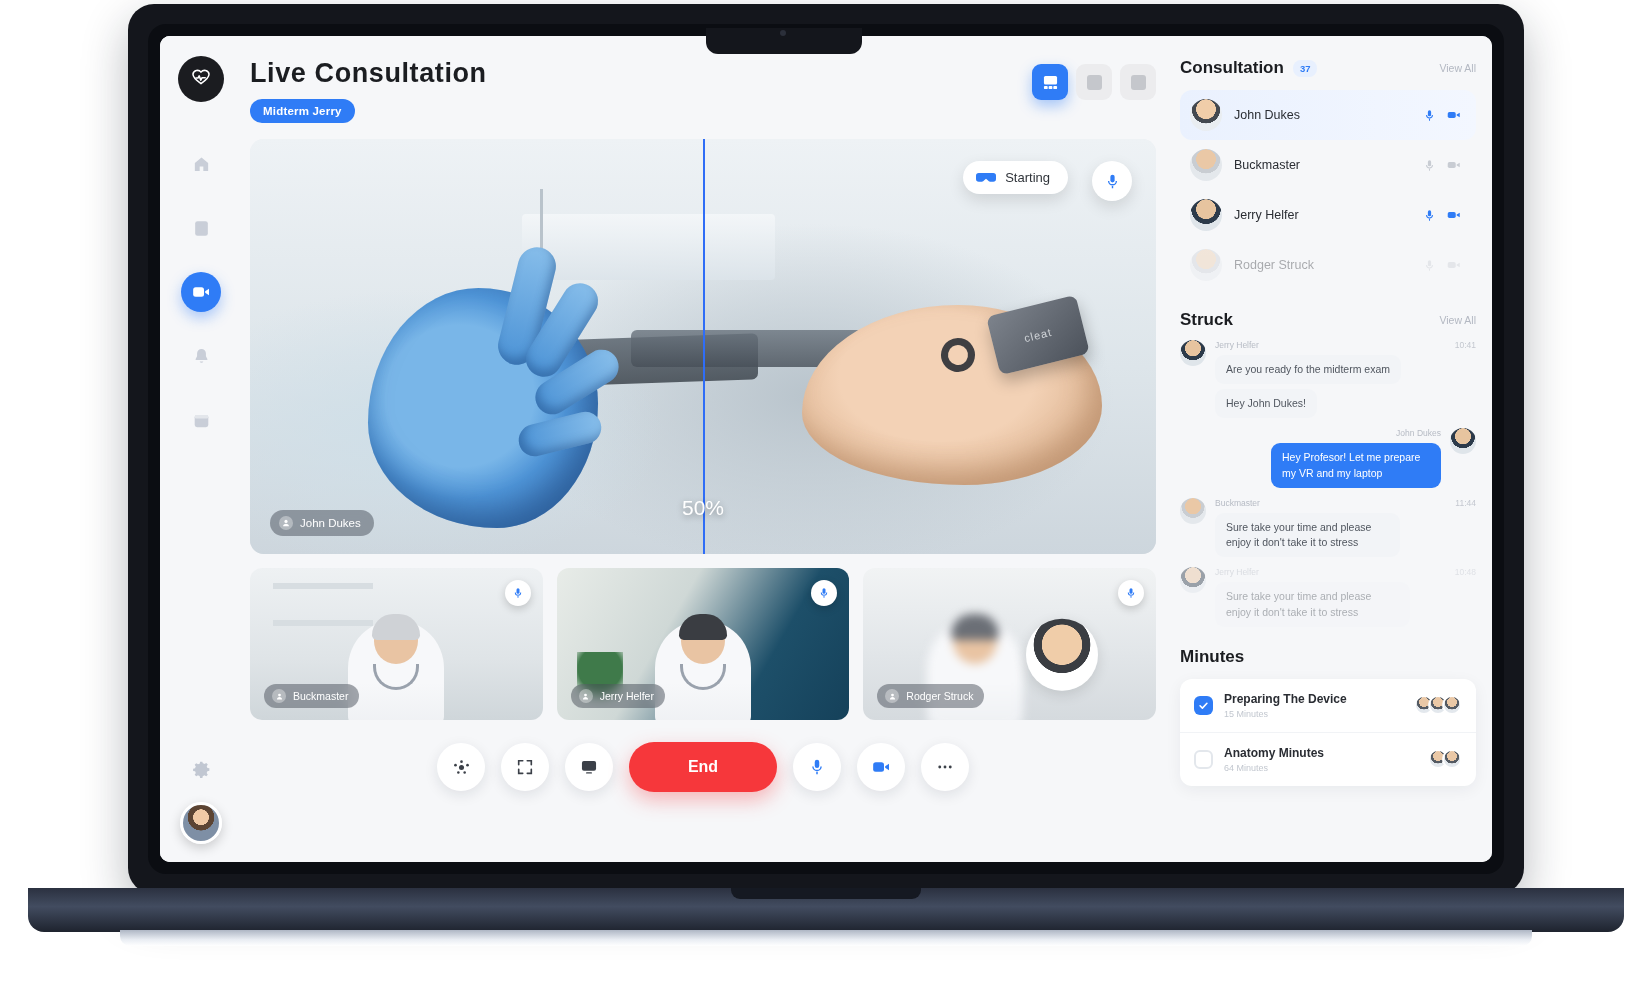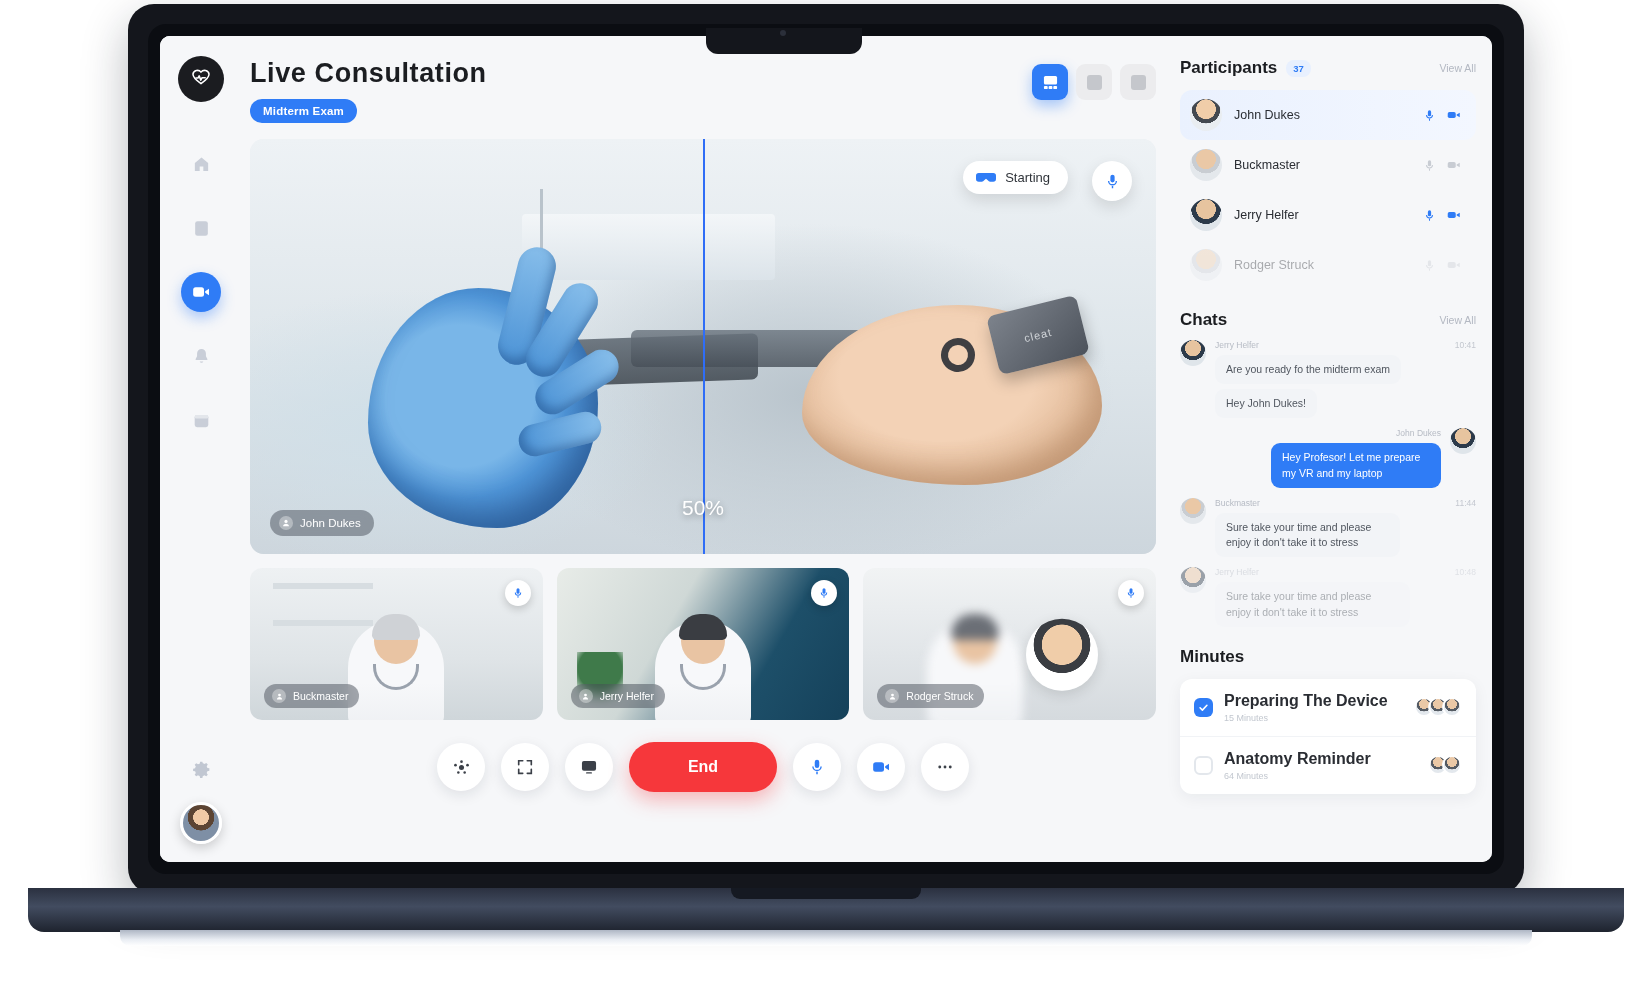--- a/index.html
+++ b/index.html
@@ -275,21 +275,21 @@
 
   .plan-card { margin-top: 12px; background:#fff; border-radius: 12px;
     box-shadow: 0 4px 16px rgba(22,29,45,.06); overflow:hidden; }
   .plan-row { display:flex; align-items:center; gap: 11px; padding: 13px 14px; }
   .plan-row + .plan-row { border-top: 1px solid #f1f3f6; }
   .chk { width: 19px; height:19px; border-radius: 6px; flex:none;
     display:flex; align-items:center; justify-content:center;
     background:#2f7cf6; color:#fff; font-size:11px; cursor:pointer; }
   .chk.off { background:#fff; border: 2px solid #e3e7ec; color:transparent; }
   .plan-text { flex:1 1 auto; min-width:0; }
-  .plan-name { font-size: 16px; color:#2a2d33; font-weight:600; }
+  .plan-name { font-size: 12px; color:#2a2d33; font-weight:600; }
   .plan-dur { font-size: 9px; color:#c2c7cf; margin-top: 3px; }
   .stack { display:flex; }
   .stack span { width: 20px; height: 20px; border-radius:50%; border:2px solid #fff;
     margin-left: -6px;
     background: radial-gradient(circle at 50% 32%, #eac8a6 0 36%, #555b63 37% 54%, #e3e8ed 55% 100%); }
   .stack span:first-child { margin-left: 0; }
 </style>
 </head>
 <body>
 
@@ -349,21 +349,21 @@
           </svg>
         </div>
         <div class="avatar-me"></div>
       </div>
 
       <div class="main">
 
         <div class="main-head">
           <div>
             <div class="page-title">Live Consultation</div>
-            <div class="badge-pill">Midterm Exam</div>
+            <div class="badge-pill">Midterm Jerry</div>
           </div>
 
           <div class="view-toggle">
             <div class="vt-btn active">
               <svg width="15" height="15" viewBox="0 0 16 16" fill="#fff">
                   <rect x="1" y="1" width="14" height="9" rx="1.6"></rect>
                   <rect x="1" y="11.6" width="4" height="3.4" rx="1"></rect>
                   <rect x="6" y="11.6" width="4" height="3.4" rx="1"></rect>
                   <rect x="11" y="11.6" width="4" height="3.4" rx="1"></rect>
                 </svg>
@@ -542,21 +542,21 @@
                 <circle cx="19" cy="12" r="1.9"></circle>
             </svg>
           </div>
         </div>
       </div>
 
       <div class="rail">
 
         <div class="panel-head">
           <div class="panel-title">
-            <span>Participants</span>
+            <span>Consultation</span>
             <span class="count-badge">37</span>
           </div>
           <span class="view-all">View All</span>
         </div>
 
         <div class="p-list">
           <div class="p-row active">
             <div class="p-ava"></div>
             <div class="p-name">John Dukes</div>
             <div class="p-icons">
@@ -611,21 +611,21 @@
                 </svg>
               <svg width="16" height="16" viewBox="0 0 24 24" fill="currentColor">
                   <rect x="2.6" y="7.4" width="12" height="9.2" rx="2.6"></rect>
                   <path d="M16 11.4 20.6 8.6v6.8L16 12.6z"></path>
                 </svg>
             </div>
           </div>
         </div>
 
         <div class="panel-head sec-gap">
-          <div class="panel-title">Chats</div>
+          <div class="panel-title">Struck</div>
           <span class="view-all">View All</span>
         </div>
 
         <div class="chat-list">
           <div class="chat-row">
             <div class="chat-ava"></div>
             <div class="chat-body">
               <div class="chat-meta">
                 <span class="chat-author">Jerry Helfer</span>
                 <span class="chat-time">10:41</span>
@@ -691,21 +691,21 @@
             </div>
           </div>
 
           <div class="plan-row">
             <div class="chk off">
               <svg width="11" height="11" viewBox="0 0 24 24" fill="none" stroke="#fff" stroke-width="3.4" stroke-linecap="round">
                   <path d="M4.5 12.6 9.6 17.7 19.5 7.2"></path>
                 </svg>
             </div>
             <div class="plan-text">
-              <div class="plan-name">Anatomy Reminder</div>
+              <div class="plan-name">Anatomy Minutes</div>
               <div class="plan-dur">64 Minutes</div>
             </div>
             <div class="stack">
               <span></span>
               <span></span>
             </div>
           </div>
         </div>
 
       </div>

